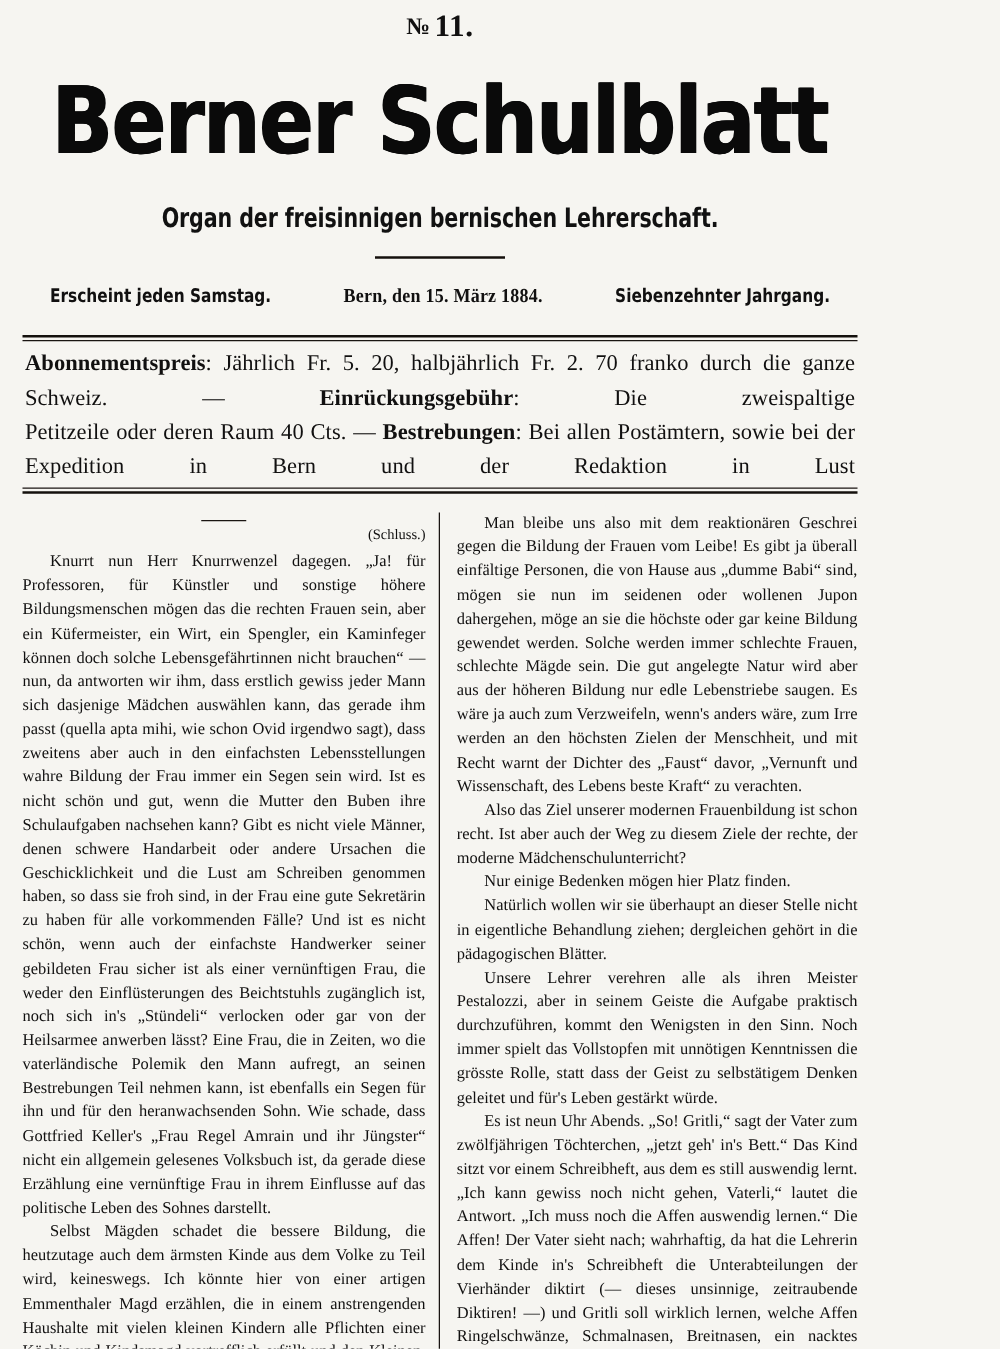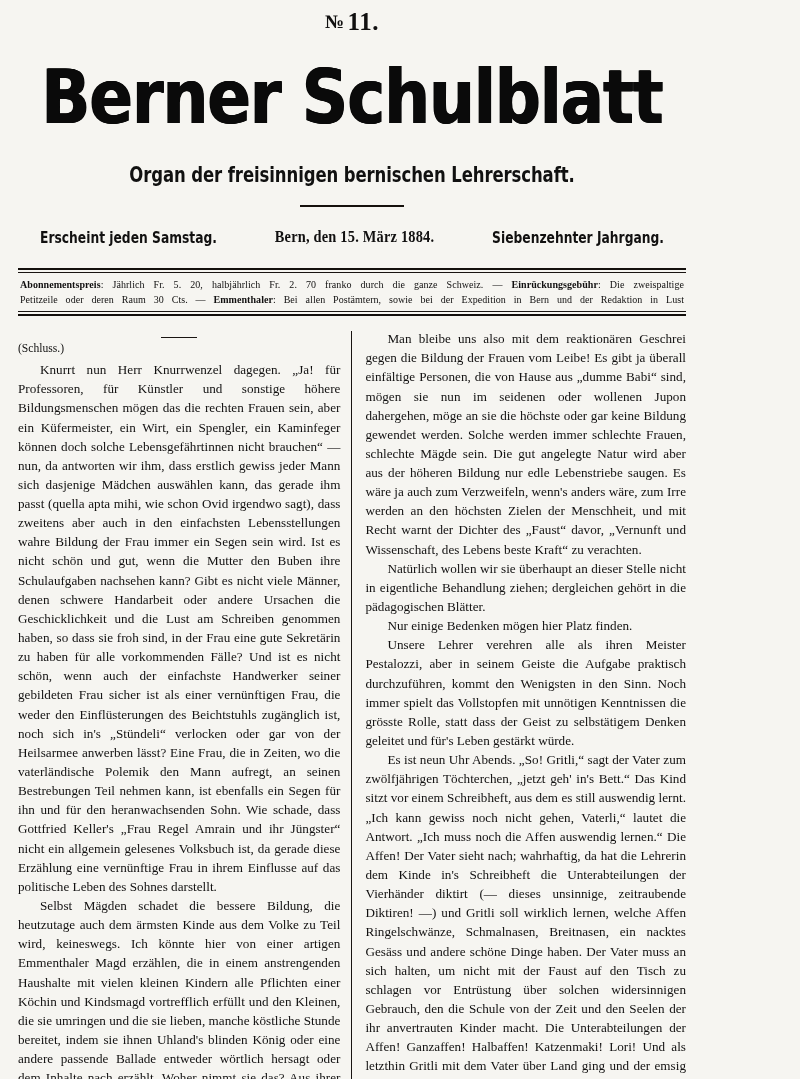--- a/index.html
+++ b/index.html
@@ -100,21 +100,21 @@
     border-bottom: 2px solid #14100d;
     padding: 2.5px 0;
   }
   .sub-band-inner {
     border-top: 1px solid #1a1512;
     border-bottom: 1px solid #1a1512;
     padding: 4px 2px 3px;
   }
   .sub-line {
     font-family: "Liberation Serif", serif;
-    font-size: 10px;
+    font-size: 18px;
     line-height: 1.52;
     text-align: justify;
     text-align-last: justify;
     letter-spacing: 0.05px;
   }
   .sub-line b { font-weight: bold; }
 
   
   .columns {
     display: flex;
@@ -148,21 +148,21 @@
     display: flex;
     justify-content: center;
     margin: 8px 0 4px;
   }
   .head-rule {
     width: 36px;
     height: 1px;
     background: #1a1512;
   }
   .schluss {
-    text-align: left;
+    text-align: right;
     font-size: 11.6px;
     margin-bottom: 5px;
     font-family: "Liberation Serif", serif;
   }
   p.body-par {
     margin: 0;
     font-family: "Liberation Serif", serif;
     font-size: 13.15px;
     line-height: 1.455;
     text-align: justify;
@@ -192,39 +192,40 @@
 
   <div class="pub-row">
     <span>Erscheint jeden Samstag.</span>
     <span class="pub-date">Bern, den 15. März 1884.</span>
     <span>Siebenzehnter Jahrgang.</span>
   </div>
 
   <div class="sub-band">
     <div class="sub-band-inner">
       <div class="sub-line"><b>Abonnementspreis</b><span>: Jährlich Fr. 5. 20, halbjährlich Fr. 2. 70 franko durch die ganze Schweiz. — </span><b>Einrückungsgebühr</b><span>: Die zweispaltige</span></div>
-      <div class="sub-line"><span>Petitzeile oder deren Raum 30 Cts. — </span><b>Emmenthaler</b><span>: Bei allen Postämtern, sowie bei der Expedition in Bern und der Redaktion in Lust</span></div>
+      <div class="sub-line"><span>Petitzeile oder deren Raum 40 Cts. — </span><b>Bestrebungen</b><span>: Bei allen Postämtern, sowie bei der Expedition in Bern und der Redaktion in Lust</span></div>
     </div>
   </div>
 
   <div class="columns">
 
     <div class="col col-left">
       <div class="head-rule-wrap">
         <div class="head-rule"></div>
       </div>
       <div class="schluss">(Schluss.)</div>
       <p class="body-par">Knurrt nun Herr Knurrwenzel dagegen. „Ja! für Professoren, für Künstler und sonstige höhere Bildungsmenschen mögen das die rechten Frauen sein, aber ein Küfermeister, ein Wirt, ein Spengler, ein Kaminfeger können doch solche Lebensgefährtinnen nicht brauchen“ — nun, da antworten wir ihm, dass erstlich gewiss jeder Mann sich dasjenige Mädchen auswählen kann, das gerade ihm passt (quella apta mihi, wie schon Ovid irgendwo sagt), dass zweitens aber auch in den einfachsten Lebensstellungen wahre Bildung der Frau immer ein Segen sein wird. Ist es nicht schön und gut, wenn die Mutter den Buben ihre Schulaufgaben nachsehen kann? Gibt es nicht viele Männer, denen schwere Handarbeit oder andere Ursachen die Geschicklichkeit und die Lust am Schreiben genommen haben, so dass sie froh sind, in der Frau eine gute Sekretärin zu haben für alle vorkommenden Fälle? Und ist es nicht schön, wenn auch der einfachste Handwerker seiner gebildeten Frau sicher ist als einer vernünftigen Frau, die weder den Einflüsterungen des Beichtstuhls zugänglich ist, noch sich in's „Stündeli“ verlocken oder gar von der Heilsarmee anwerben lässt? Eine Frau, die in Zeiten, wo die vaterländische Polemik den Mann aufregt, an seinen Bestrebungen Teil nehmen kann, ist ebenfalls ein Segen für ihn und für den heranwachsenden Sohn. Wie schade, dass Gottfried Keller's „Frau Regel Amrain und ihr Jüngster“ nicht ein allgemein gelesenes Volksbuch ist, da gerade diese Erzählung eine vernünftige Frau in ihrem Einflusse auf das politische Leben des Sohnes darstellt.</p>
       <p class="body-par">Selbst Mägden schadet die bessere Bildung, die heutzutage auch dem ärmsten Kinde aus dem Volke zu Teil wird, keineswegs. Ich könnte hier von einer artigen Emmenthaler Magd erzählen, die in einem anstrengenden Haushalte mit vielen kleinen Kindern alle Pflichten einer Köchin und Kindsmagd vortrefflich erfüllt und den Kleinen, die sie umringen und die sie lieben, manche köstliche Stunde bereitet, indem sie ihnen Uhland's blinden König oder eine andere passende Ballade entweder wörtlich hersagt oder dem Inhalte nach erzählt. Woher nimmt sie das? Aus ihrer Erinnerung an die Schulzeit; sie ist noch ein junges Mädchen, gehört der neuen Schule an und ist, wie gesagt, das Musterbild einer guten, arbeitsamen Magd, die sich übrigens gerne in stillen Sonntagsabendstunden das Lesen eines guten, in</p>
     </div>
 
     <div class="col-divider"></div>
 
     <div class="col col-right">
       <p class="body-par">Man bleibe uns also mit dem reaktionären Geschrei gegen die Bildung der Frauen vom Leibe! Es gibt ja überall einfältige Personen, die von Hause aus „dumme Babi“ sind, mögen sie nun im seidenen oder wollenen Jupon dahergehen, möge an sie die höchste oder gar keine Bildung gewendet werden. Solche werden immer schlechte Frauen, schlechte Mägde sein. Die gut angelegte Natur wird aber aus der höheren Bildung nur edle Lebenstriebe saugen. Es wäre ja auch zum Verzweifeln, wenn's anders wäre, zum Irre werden an den höchsten Zielen der Menschheit, und mit Recht warnt der Dichter des „Faust“ davor, „Vernunft und Wissenschaft, des Lebens beste Kraft“ zu verachten.</p>
+      <p class="body-par">Also das Ziel unserer modernen Frauenbildung ist schon recht. Ist aber auch der Weg zu diesem Ziele der rechte, der moderne Mädchenschulunterricht?</p>
+      <p class="body-par">Nur einige Bedenken mögen hier Platz finden.</p>
       <p class="body-par">Natürlich wollen wir sie überhaupt an dieser Stelle nicht in eigentliche Behandlung ziehen; dergleichen gehört in die pädagogischen Blätter.</p>
-      <p class="body-par">Nur einige Bedenken mögen hier Platz finden.</p>
       <p class="body-par">Unsere Lehrer verehren alle als ihren Meister Pestalozzi, aber in seinem Geiste die Aufgabe praktisch durchzuführen, kommt den Wenigsten in den Sinn. Noch immer spielt das Vollstopfen mit unnötigen Kenntnissen die grösste Rolle, statt dass der Geist zu selbstätigem Denken geleitet und für's Leben gestärkt würde.</p>
       <p class="body-par">Es ist neun Uhr Abends. „So! Gritli,“ sagt der Vater zum zwölfjährigen Töchterchen, „jetzt geh' in's Bett.“ Das Kind sitzt vor einem Schreibheft, aus dem es still auswendig lernt. „Ich kann gewiss noch nicht gehen, Vaterli,“ lautet die Antwort. „Ich muss noch die Affen auswendig lernen.“ Die Affen! Der Vater sieht nach; wahrhaftig, da hat die Lehrerin dem Kinde in's Schreibheft die Unterabteilungen der Vierhänder diktirt (— dieses unsinnige, zeitraubende Diktiren! —) und Gritli soll wirklich lernen, welche Affen Ringelschwänze, Schmalnasen, Breitnasen, ein nacktes Gesäss und andere schöne Dinge haben. Der Vater muss an sich halten, um nicht mit der Faust auf den Tisch zu schlagen vor Entrüstung über solchen widersinnigen Gebrauch, den die Schule von der Zeit und den Seelen der ihr anvertrauten Kinder macht. Die Unterabteilungen der Affen! Ganzaffen! Halbaffen! Katzenmaki! Lori! Und als letzthin Gritli mit dem Vater über Land ging und der emsig grabende Hund eine Feld-</p>
     </div>
 
   </div>
 </div>
 
 </body></html>

